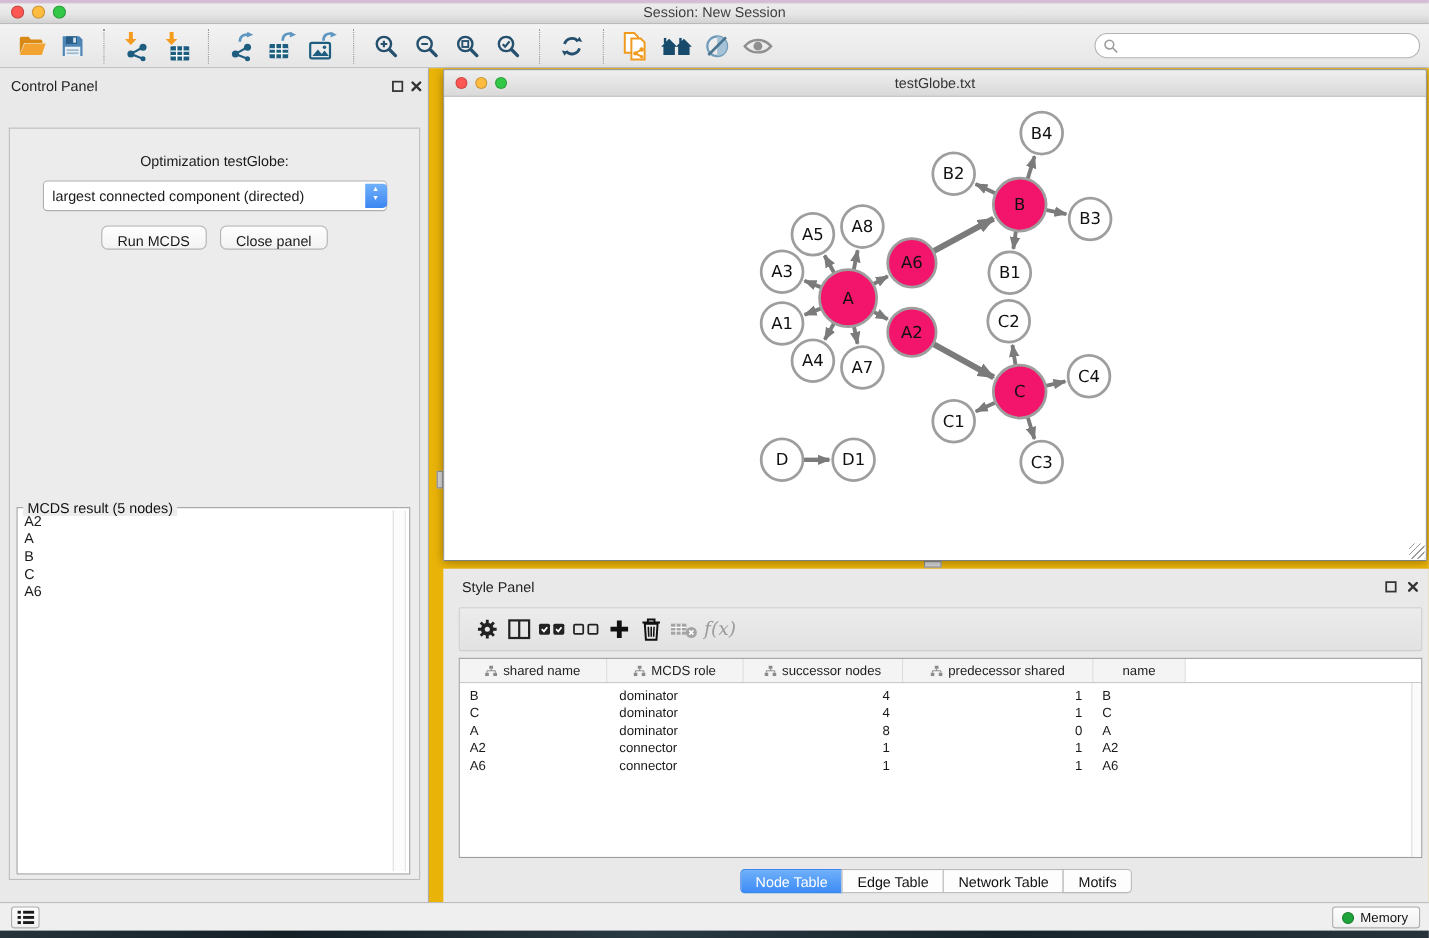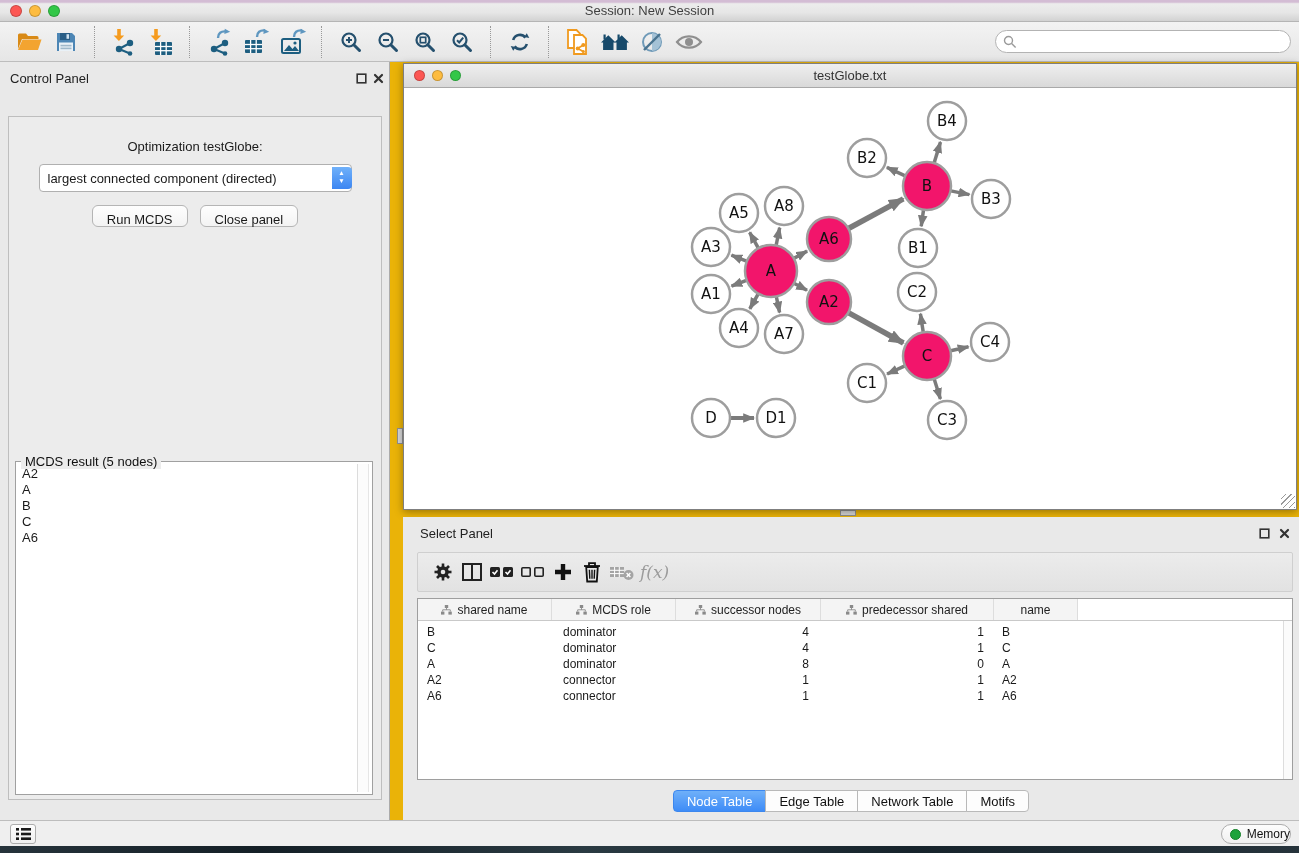--- a/index.html
+++ b/index.html
@@ -87,22 +87,22 @@
   .td.c0 { padding-left:9px; } .td.c1 { padding-left:11px; }
   .td.c2 { text-align:right; padding-right:12px; } .td.c3 { text-align:right; padding-right:10px; }
   .td.c4 { padding-left:8px; }
   .t-scroll { position:absolute; right:0; top:22px; bottom:0; width:9px; background:#fbfbfb; border-left:1px solid #ddd; }
   .tp-tabs { position:absolute; left:0; right:0; bottom:8px; display:flex; justify-content:center; }
 
   
   .statusbar { position:absolute; left:0; bottom:7px; width:100%; height:26px; background:#efefef; border-top:1px solid #bdbdbd; }
   .sb-list-btn { position:absolute; left:10px; top:3px; width:26px; height:20px; background:linear-gradient(#fdfdfd,#f0f0f0);
     border:1px solid #adadad; border-radius:3px; display:flex; align-items:center; justify-content:center; }
-  .sb-memory-btn { position:absolute; right:8px; top:3px; height:20px; padding:0 0 0 8px; background:linear-gradient(#fdfdfd,#f0f0f0);
-    border:1px solid #adadad; border-radius:10px; display:flex; align-items:center; gap:6px; font-size:12px; color:#111; }
+  .sb-memory-btn { position:absolute; right:8px; top:3px; height:20px; padding:0 10px 0 8px; background:linear-gradient(#fdfdfd,#f0f0f0);
+    border:1px solid #adadad; border-radius:3px; display:flex; align-items:center; gap:6px; font-size:12px; color:#111; }
   .mem-dot { width:11px; height:11px; border-radius:50%; background:#1fa33c; border:0.5px solid #158029; }
   .wallpaper { position:absolute; left:0; bottom:0; width:100%; height:7px;
     background:linear-gradient(90deg,#26333b,#141f26 20%,#2a3a42 45%,#17242c 70%,#26333b 100%); }
 </style>
 </head>
 <body>
 
 <div id="root">
 
   <div class="titlebar">
@@ -406,21 +406,21 @@
             <text x="307" y="335" text-anchor="middle" font-size="15" fill="#111111" font-family="DejaVu Sans, sans-serif">D</text>
             <circle cx="372" cy="330" r="19" fill="#FFFFFF" stroke="#9E9E9E" stroke-width="2.5"></circle>
             <text x="372" y="335" text-anchor="middle" font-size="15" fill="#111111" font-family="DejaVu Sans, sans-serif">D1</text>
           </svg>
       </div>
       <div class="resize-grip"></div>
     </div>
 
     <div class="table-panel">
       <div class="tp-header">
-        <span class="panel-title">Select Panel</span>
+        <span class="panel-title">Style Panel</span>
         <span class="panel-float">
           <svg width="11" height="11" viewBox="0 0 11 11">
               <rect x="1.2" y="1.2" width="8.6" height="8.6" fill="none" stroke="#333" stroke-width="1.6"></rect>
             </svg>
         </span>
         <span class="panel-close">
           <svg width="11" height="11" viewBox="0 0 11 11">
               <path d="M2 2l7 7M9 2l-7 7" stroke="#333" stroke-width="2.2" stroke-linecap="round"></path>
             </svg>
         </span>

